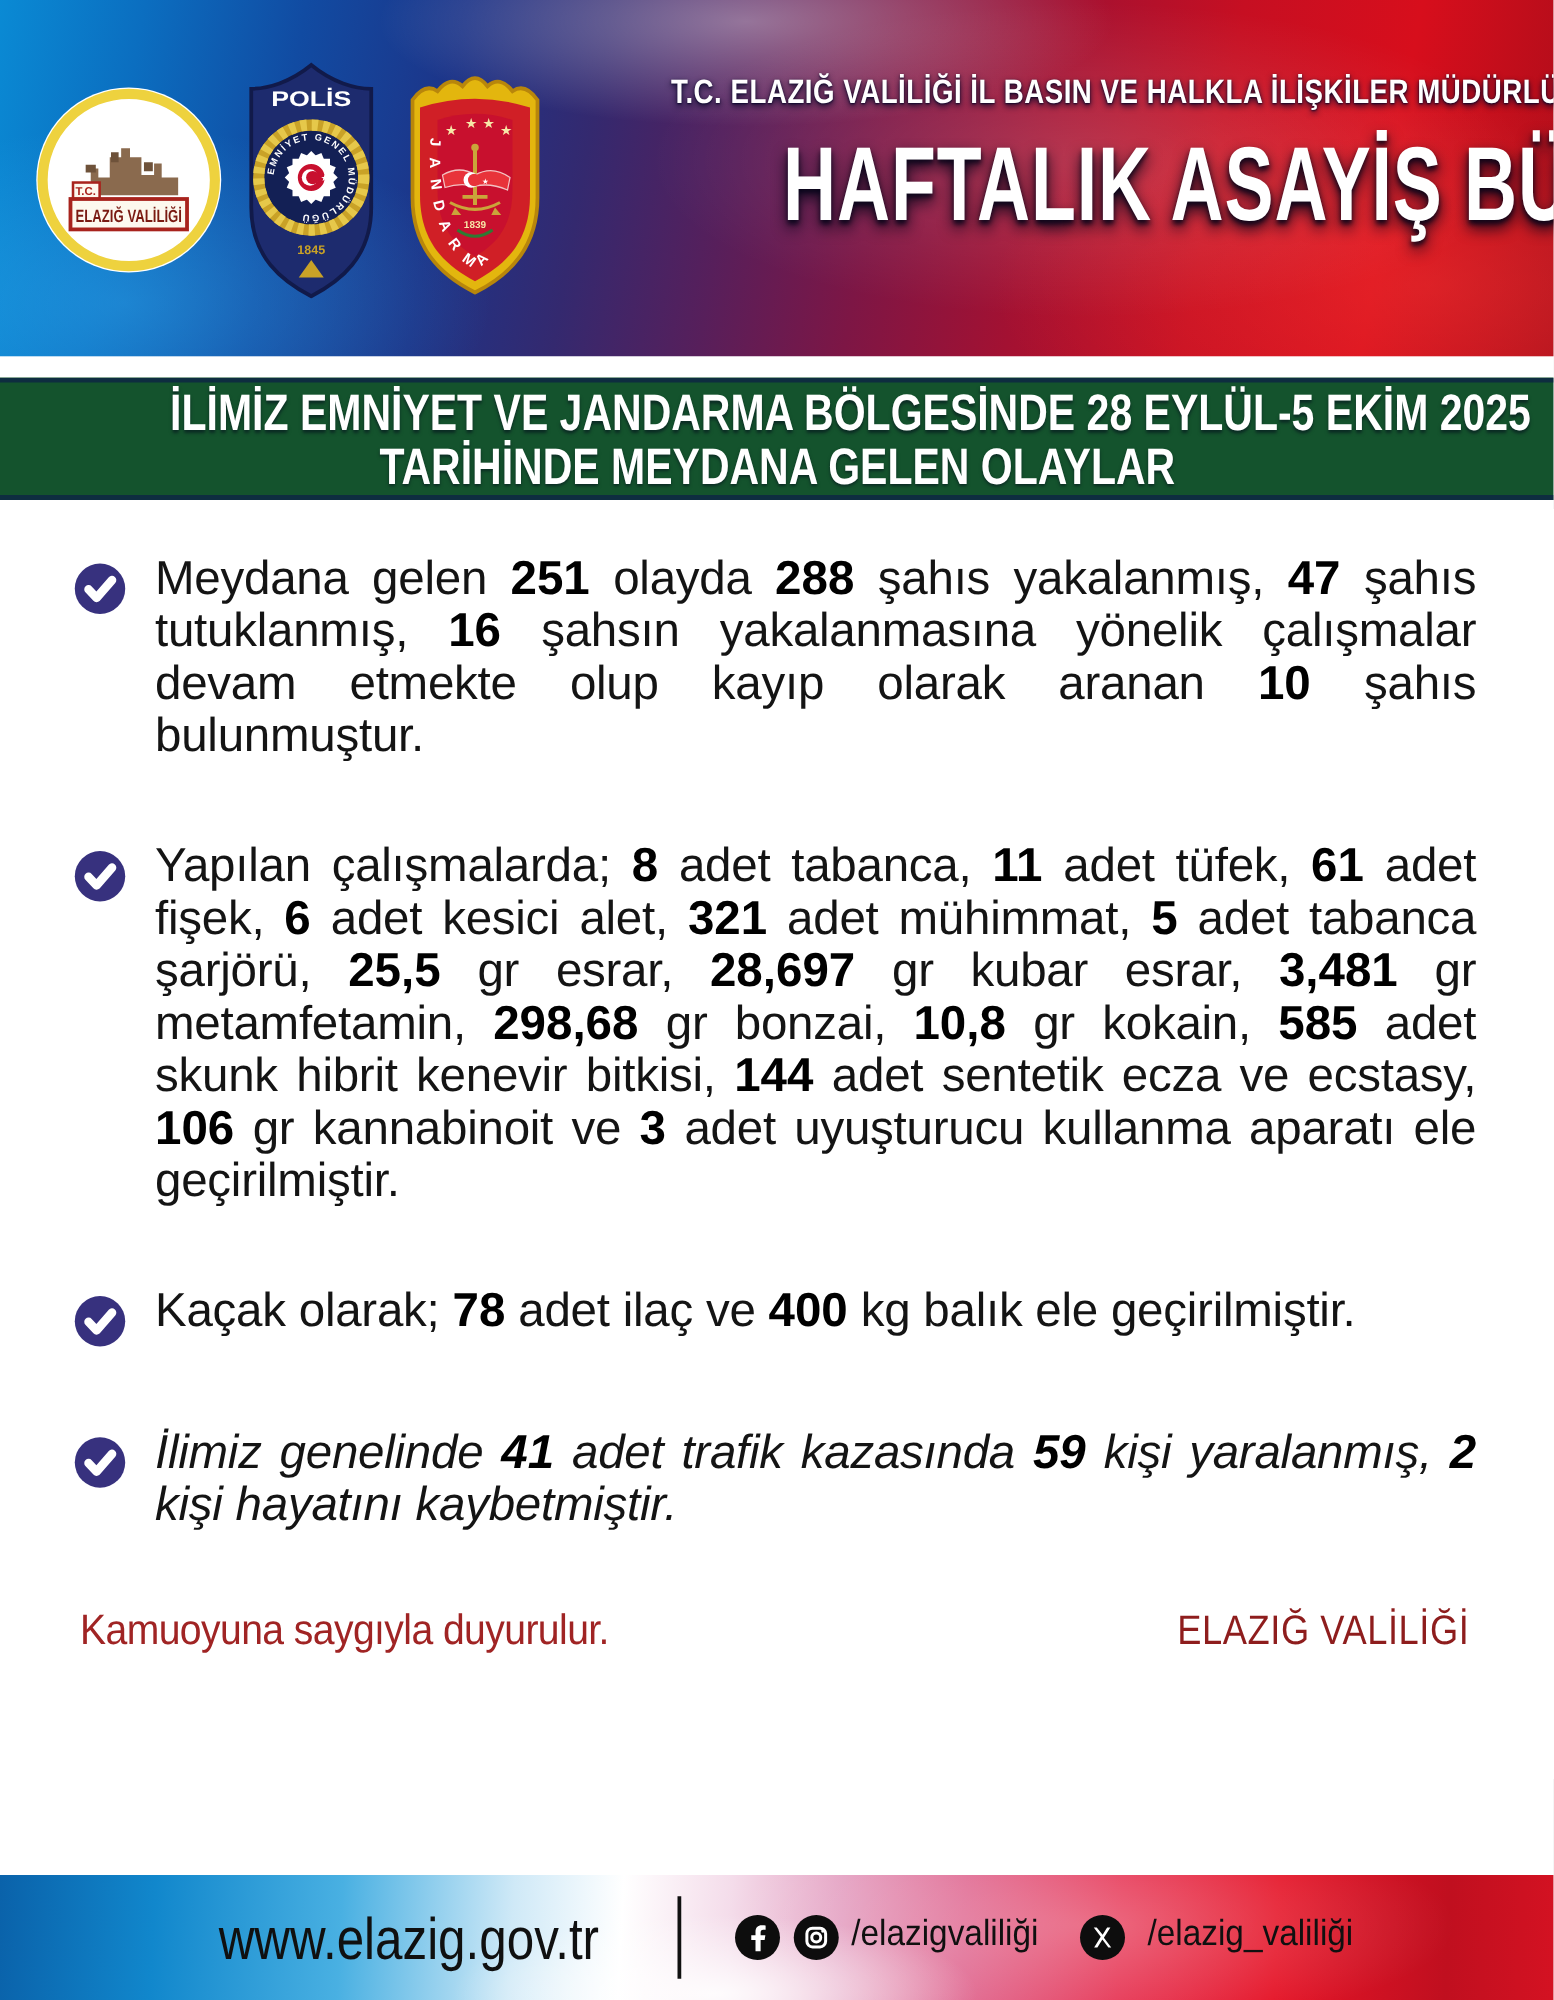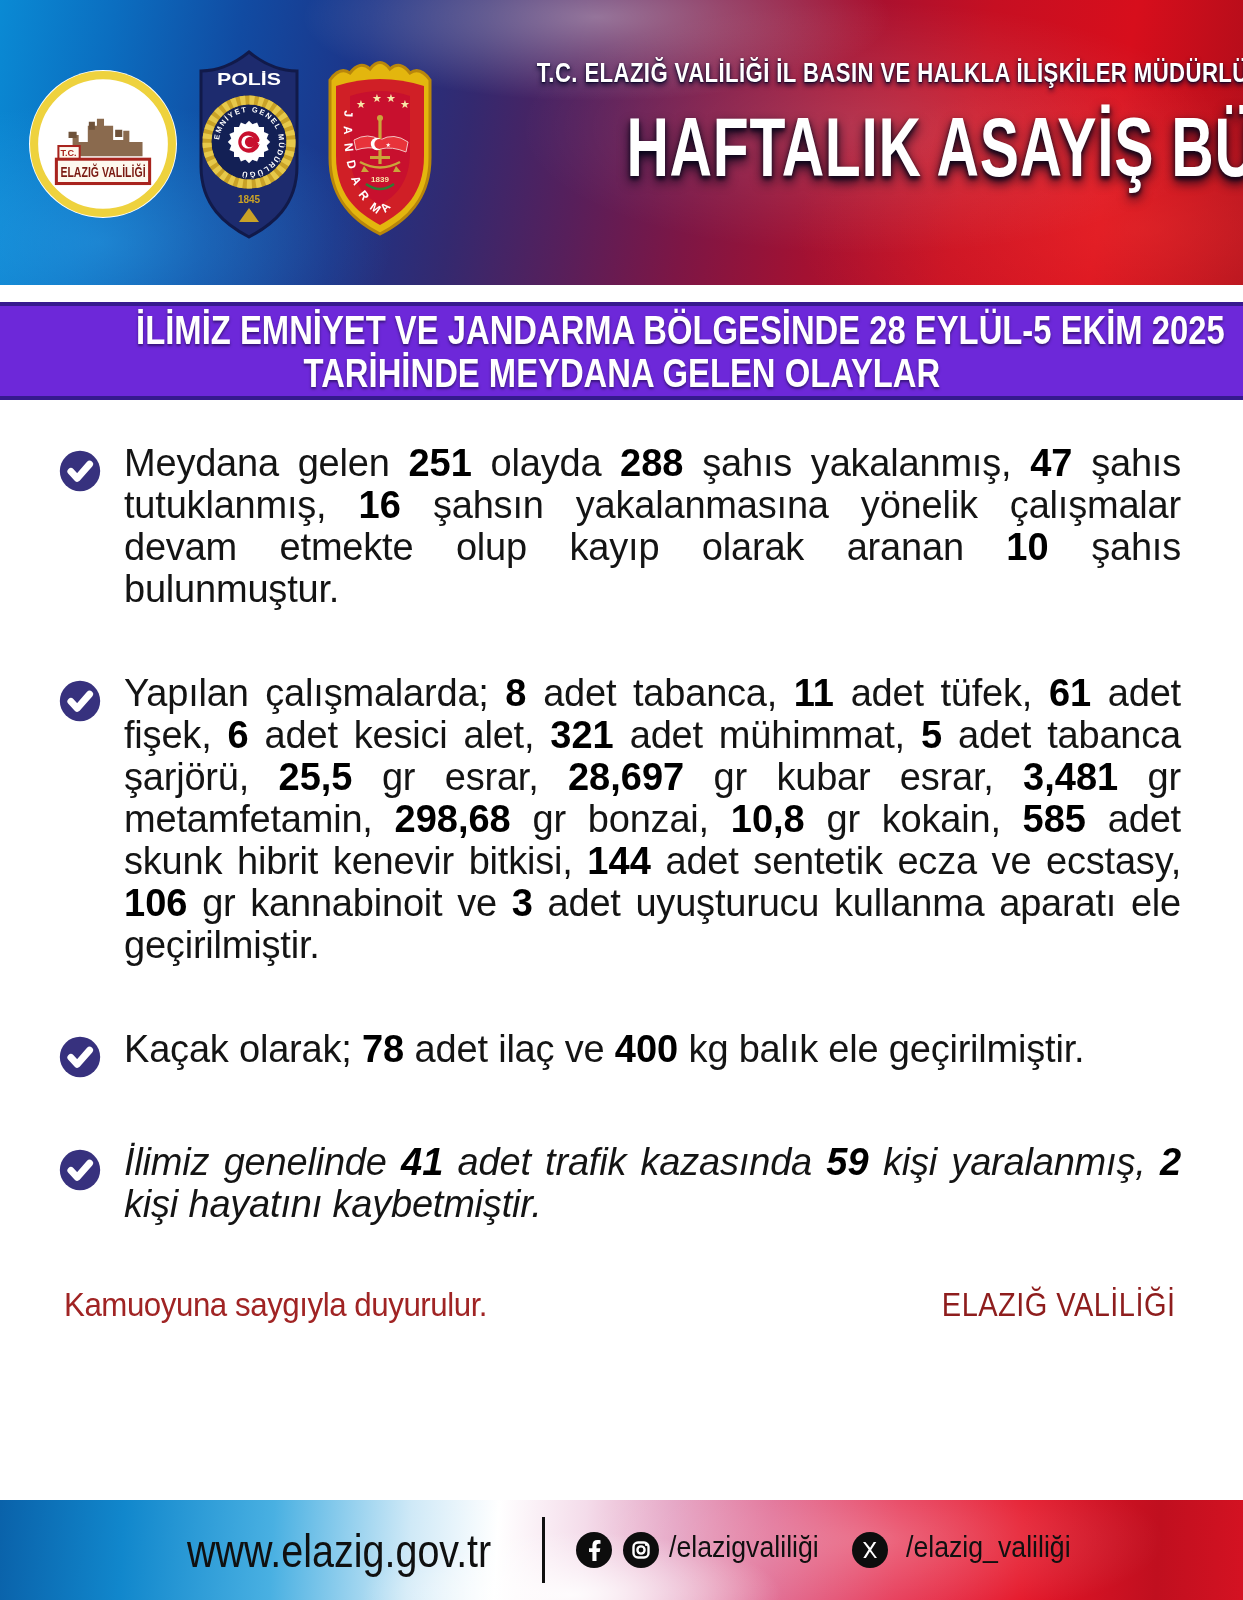--- a/index.html
+++ b/index.html
@@ -34,21 +34,21 @@
   }
   .main-title{
     margin-top:14px; font-weight:bold; font-size:84px; letter-spacing:1px; white-space:nowrap;
     display:inline-block; transform:scaleX(.70); transform-origin:center; line-height:1.05;
     text-shadow:0 6px 14px rgba(5,5,25,.95), 0 3px 5px rgba(5,5,25,.85);
   }
 
   
   .strip{ height:17px; background:#fff; }
   .banner{
-    height:98px; background:#6d28d9; color:#fff; text-align:center;
+    height:98px; background:#14532d; color:#fff; text-align:center;
     box-shadow: inset 0 4px 0 rgba(10,14,80,.55), inset 0 -4px 0 rgba(10,14,80,.55);
     padding-top:7px;
   }
   .banner-line{
     display:block; font-weight:bold; font-size:41px; line-height:43px; white-space:nowrap;
   }
   .banner-line > span{
     display:inline-block; transform:scaleX(.80); transform-origin:center;
     text-shadow:0 2px 3px rgba(0,0,25,.5);
   }
@@ -61,36 +61,36 @@
   .bullet:last-child{ margin-bottom:0; }
   .bullet .check{ flex:0 0 44px; margin-top:7px; }
   .bullet p{
     margin-left:22px; font-size:38px; line-height:42px; color:#141414;
     text-align:justify; letter-spacing:-.2px;
   }
   .bullet p .b{ font-weight:bold; color:#000; letter-spacing:0; }
 
   
   .closing{
-    display:flex; justify-content:space-between; align-items:center;
+    display:flex; justify-content:space-between; align-items:flex-start;
     padding:0 68px 0 64px; margin-top:60px;
   }
   .closing .note{ font-size:34px; color:#a02424; letter-spacing:-.5px;
     display:inline-block; transform:scaleX(.92); transform-origin:left; }
   .closing .sig{ font-size:33px; color:#8e1d1d; letter-spacing:.5px;
     display:inline-block; transform:scaleX(.88); transform-origin:right; }
 
   
   .footer-bar{
     position:absolute; left:0; bottom:0; width:100%; height:100px;
     background:
       radial-gradient(ellipse 300px 90px at 46% 95%, rgba(255,255,255,.9), transparent 70%),
       radial-gradient(ellipse 420px 120px at 70% 40%, rgba(255,255,255,.25), transparent 70%),
       linear-gradient(93deg,#0a62aa 0%,#1187cc 10%,#49b0e2 22%,#cfe9f7 33%,#ffffff 40%,#f4dcea 47%,#e5a4c4 54%,#e06a92 62%,#e63554 72%,#e51528 82%,#c00f1f 93%,#d41222 100%);
-    display:flex; align-items:center; justify-content:center; gap:0;
+    display:flex; align-items:center; justify-content:center; gap:12px;
   }
   .website{
     font-size:47px; color:#101010; white-space:nowrap; letter-spacing:0;
     display:inline-block; transform:scaleX(.84); transform-origin:center;
   }
   .vdivider{ width:3px; height:66px; background:#101010; margin:0 30px 0 22px; }
   .social{ display:flex; align-items:flex-start; gap:9px; }
   .social .icon{ display:block; }
   .handle{
     font-size:29px; color:#101010; white-space:nowrap;

